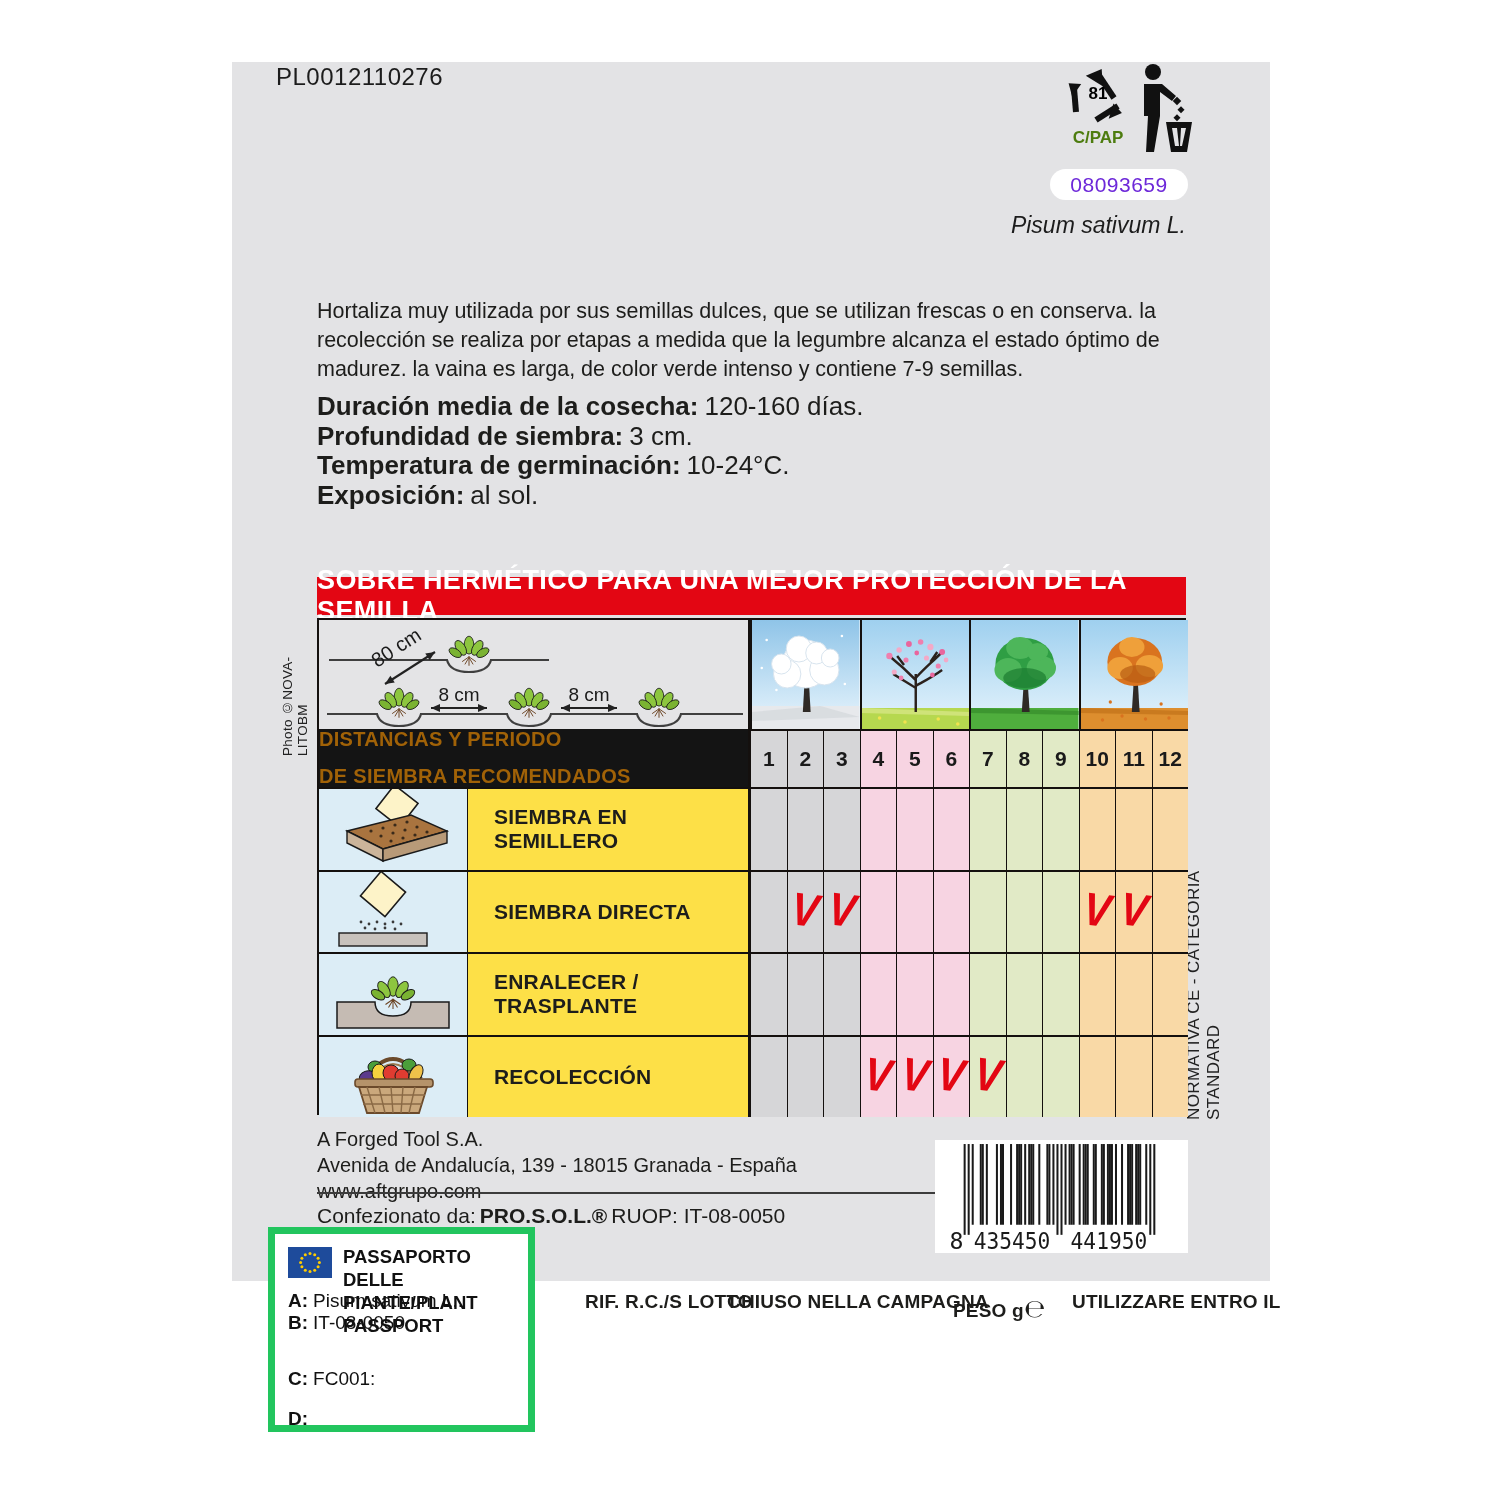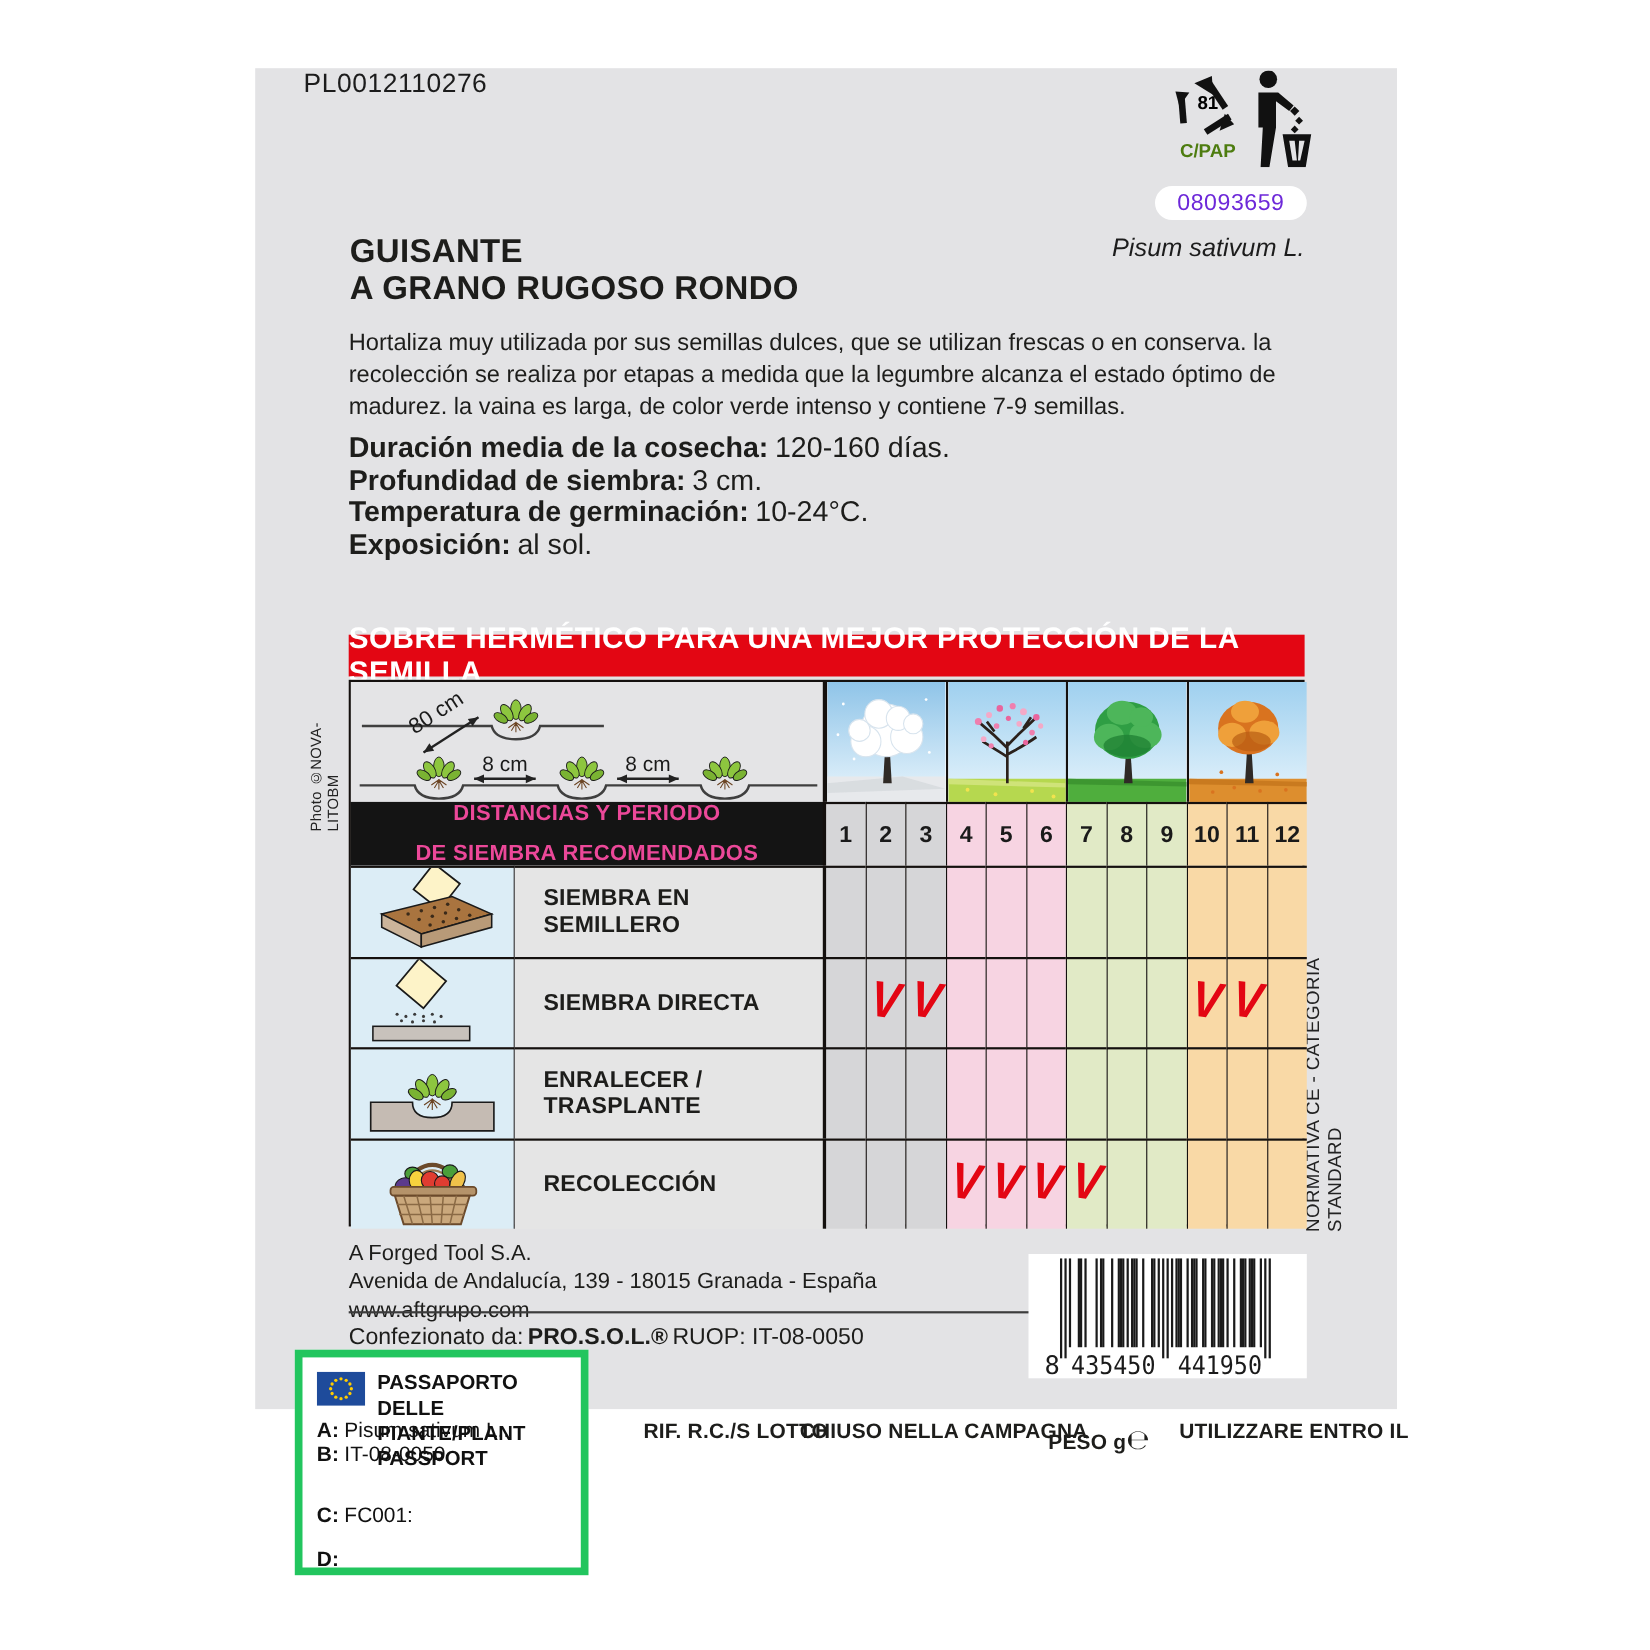--- a/index.html
+++ b/index.html
@@ -31,34 +31,34 @@
 
   .vert { writing-mode:vertical-rl; transform:rotate(180deg); display:flex; align-items:center; justify-content:center; }
   .photo-credit { position:absolute; left:283px; top:608px; width:24px; height:148px; font-size:13.5px; color:#222; letter-spacing:.3px; }
   .normativa { position:absolute; left:1192px; top:784px; width:24px; height:336px; font-size:17px; color:#222; letter-spacing:.4px; }
 
   
   .table { position:absolute; left:317px; top:618px; width:869px; height:497px; border:2px solid #14100e; background:#fff; }
   .diagram-cell { position:absolute; left:0; top:0; width:431px; height:109px; background:#e4e4e6; border-right:2px solid #14100e; }
   .season { position:absolute; top:0; width:109.5px; height:109px; border-left:2px solid #14100e; overflow:hidden; }
   .season svg { display:block; width:100%; height:100%; }
-  .hdr-left { position:absolute; left:0; top:109px; width:431px; height:58px; background:#141414; color:#ec4899;
-              display:flex; flex-direction:column; align-items:center; justify-content:center; font-weight:bold; font-size:20px; line-height:25px; letter-spacing:.3px; border-right:2px solid #14100e;gap:12px; }
+  .hdr-left { position:absolute; left:0; top:109px; width:431px; height:58px; background:#141414; color:#a16207;
+              display:flex; flex-direction:column; justify-content:center; font-weight:bold; font-size:20px; line-height:25px; letter-spacing:.3px; border-right:2px solid #14100e;gap:12px; }
   .mrow { position:absolute; left:431px; width:438px; display:flex; }
   .mrow > div { flex:1 1 0; border-left:1px solid #14100e; position:relative; }
   .mhead { top:109px; height:58px; }
   .mhead > div { display:flex; align-items:center; justify-content:center; font-weight:bold; font-size:21px; color:#1a1a1a; border-top:2px solid #14100e; }
   .mrow > div:nth-child(-n+3)               { background:#d6d6d8; }
   .mrow > div:nth-child(n+4):nth-child(-n+6){ background:#f7d4e2; }
   .mrow > div:nth-child(n+7):nth-child(-n+9){ background:#e1eac6; }
   .mrow > div:nth-child(n+10)               { background:#f9d9a6; }
   .datarow { height:82.5px; }
   .datarow > div { border-top:2px solid #14100e; }
   .iconcell { position:absolute; left:0; width:149px; height:82.5px; background:#dcedf6; border-top:2px solid #14100e; border-right:1px solid #14100e; }
-  .labelcell { position:absolute; left:149px; width:282px; height:82.5px; background:#e5e5e5; border-top:2px solid #14100e; border-right:2px solid #14100e;
+  .labelcell { position:absolute; left:149px; width:282px; height:82.5px; background:#fde047; border-top:2px solid #14100e; border-right:2px solid #14100e;
                display:flex; align-items:center; font-weight:bold; font-size:21px; color:#1d1d1b; padding-left:26px; letter-spacing:.2px; }
   .r0 { top:167px; } .r1 { top:249.5px; } .r2 { top:332px; } .r3 { top:414.5px; }
   .check { position:absolute; left:50%; top:50%; transform:translate(-50%,-54%) rotate(7deg) scale(.92,1.05);
            color:#e30613; font-weight:bold; font-style:italic; font-size:44px; }
 
   
   .address { position:absolute; left:317px; top:1126px; font-size:20px; line-height:26px; color:#1d1d1b; }
   .rule { position:absolute; left:317px; top:1192px; width:806px; height:2px; background:#3c3c3c; }
   .packer { position:absolute; left:317px; top:1204px; font-size:21px; color:#1d1d1b; }
   .packer b { margin:0 4px; }
@@ -126,24 +126,20 @@
         <rect x="43" y="43" width="5" height="5" transform="rotate(45 45 45)"></rect>
         <rect x="39" y="51" width="5" height="5" transform="rotate(45 41 53)"></rect>
       </g>
       <path d="M30,58 L56,58 L51,88 L35,88 Z M36,64 L41,64 L43,82 L39,82 Z M45,64 L50,64 L46,82 L44,82 Z" fill="#111" fill-rule="evenodd"></path>
     </svg>
   </div>
 
   <div class="pill">08093659</div>
   <div class="species">Pisum sativum L.</div>
 
-  <div class="title">
-    <div>GUISANTE</div>
-    <div>A GRANO RUGOSO RONDO</div>
-  </div>
 
   <div class="para">
     <div>Hortaliza muy utilizada por sus semillas dulces, que se utilizan frescas o en conserva. la</div>
     <div>recolección se realiza por etapas a medida que la legumbre alcanza el estado óptimo de</div>
     <div>madurez. la vaina es larga, de color verde intenso y contiene 7-9 semillas.</div>
   </div>
 
   <div class="specs">
     <div><b>Duración media de la cosecha:</b><span>120-160 días.</span></div>
     <div><b>Profundidad de siembra:</b><span>3 cm.</span></div>

